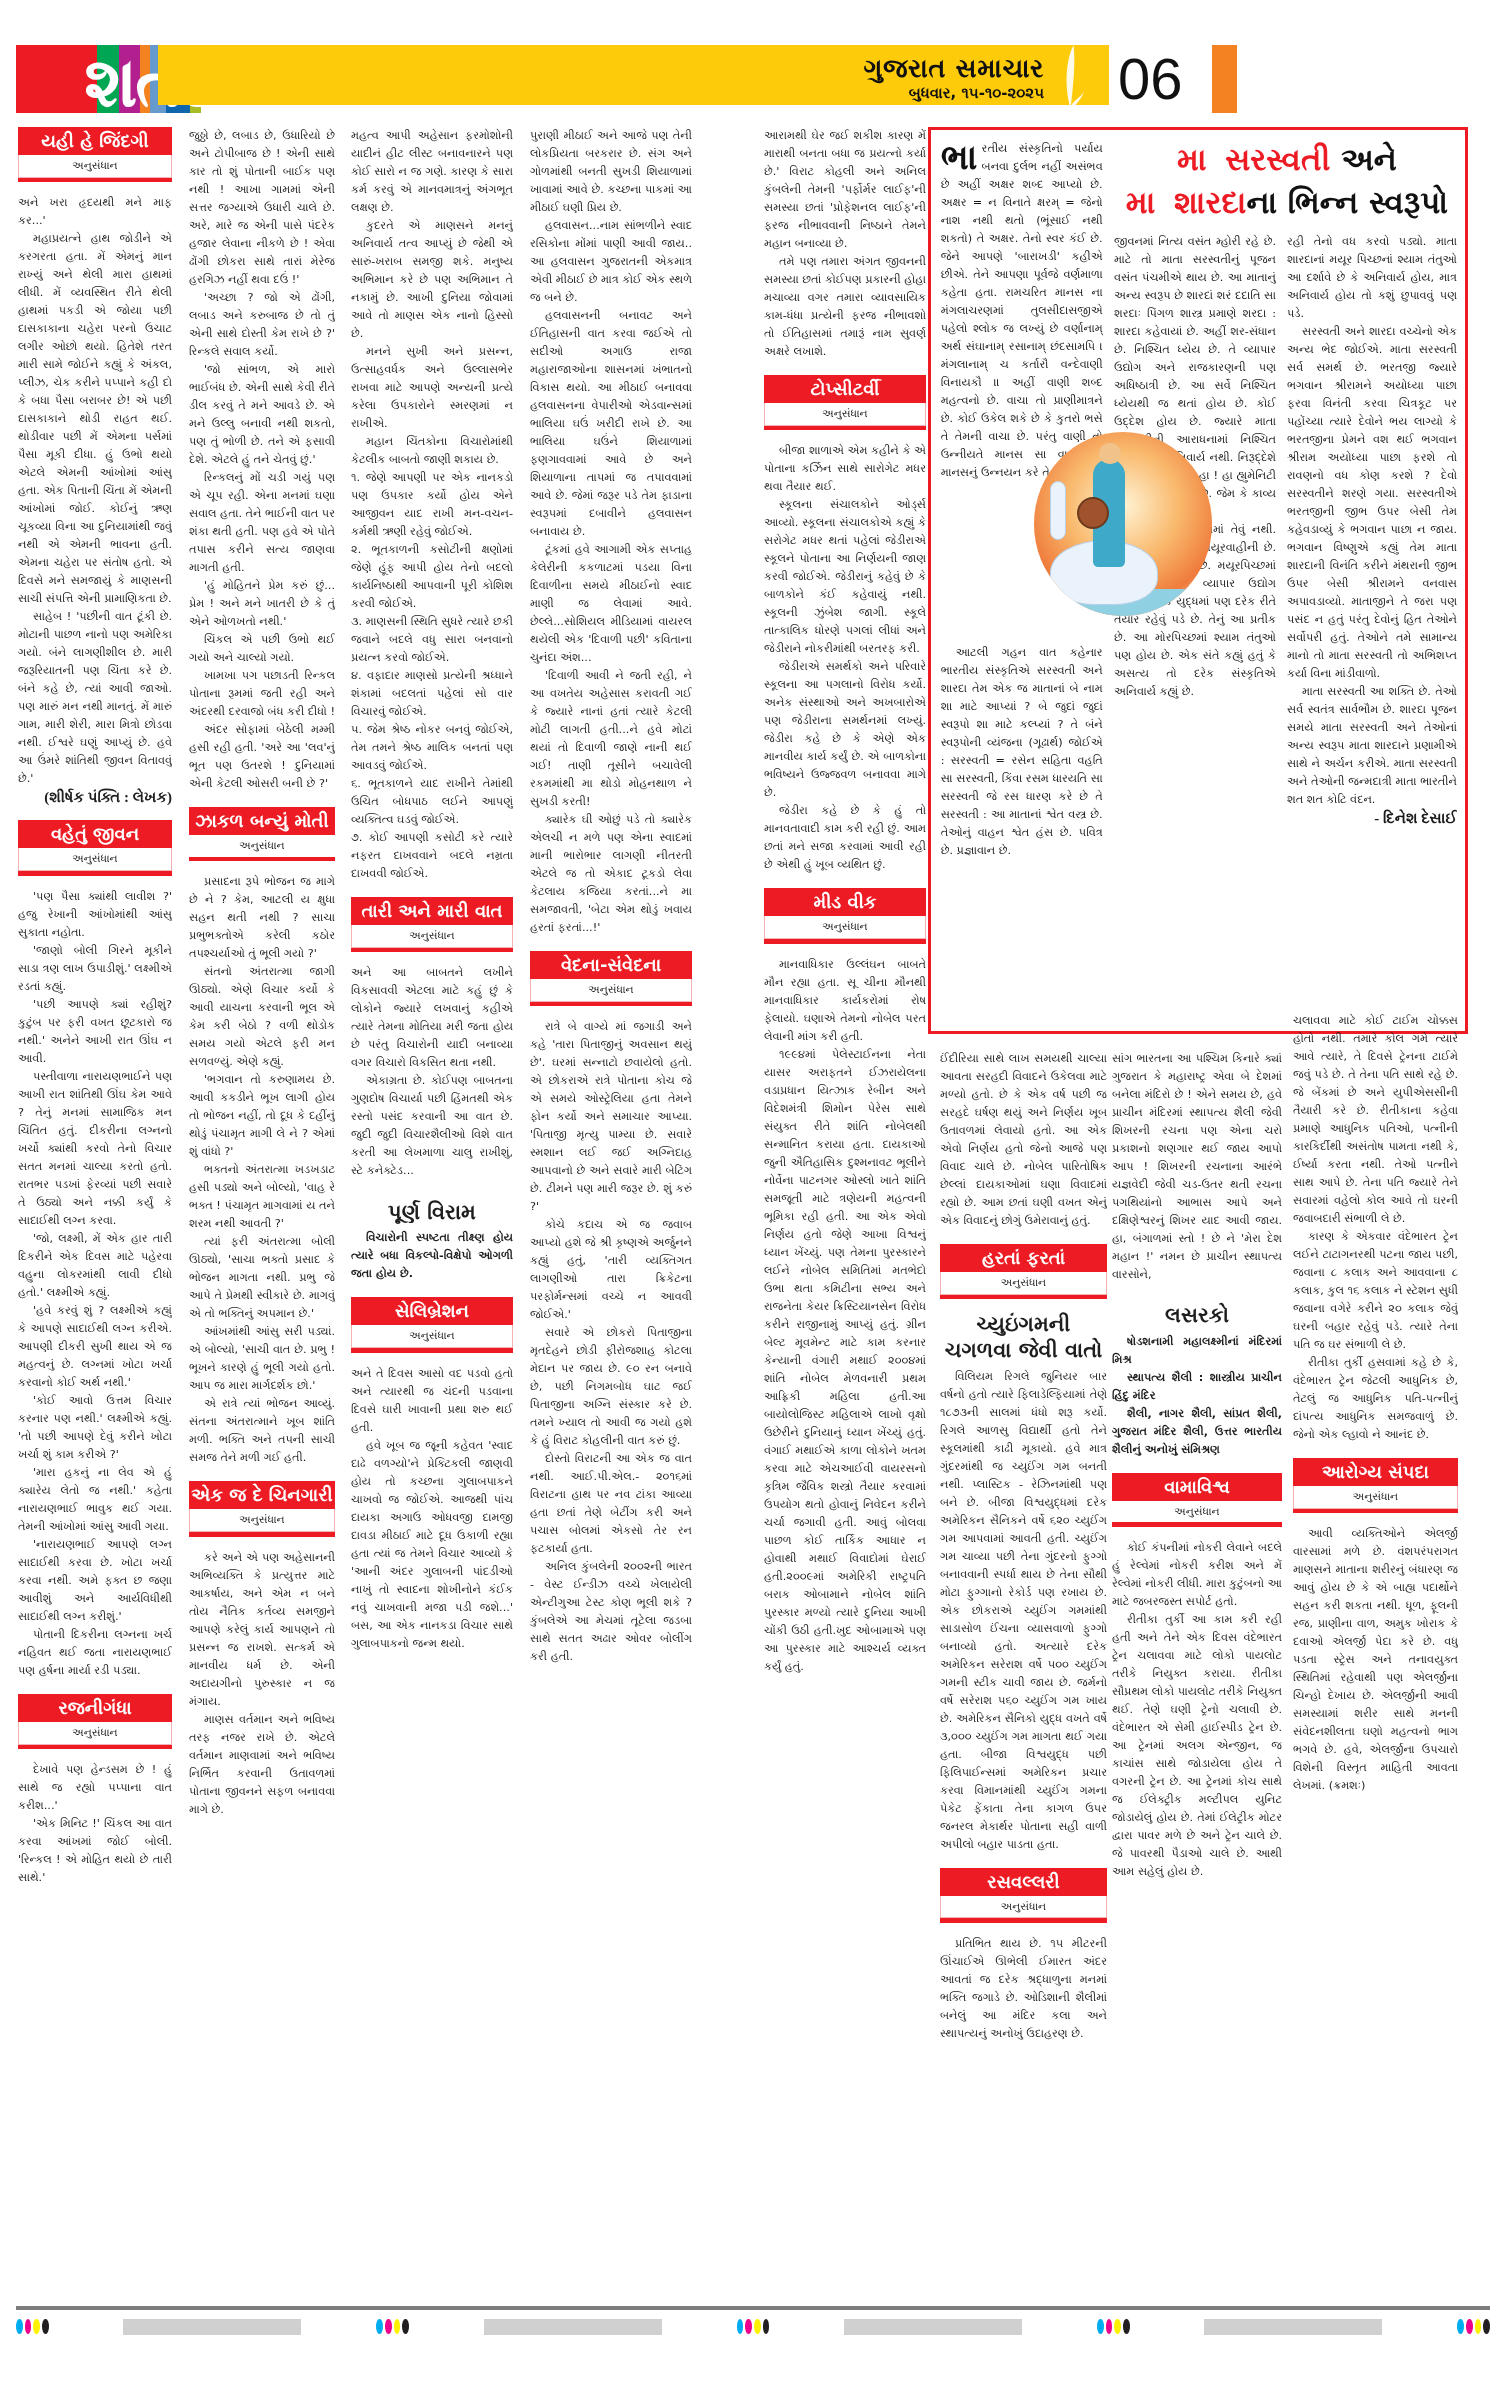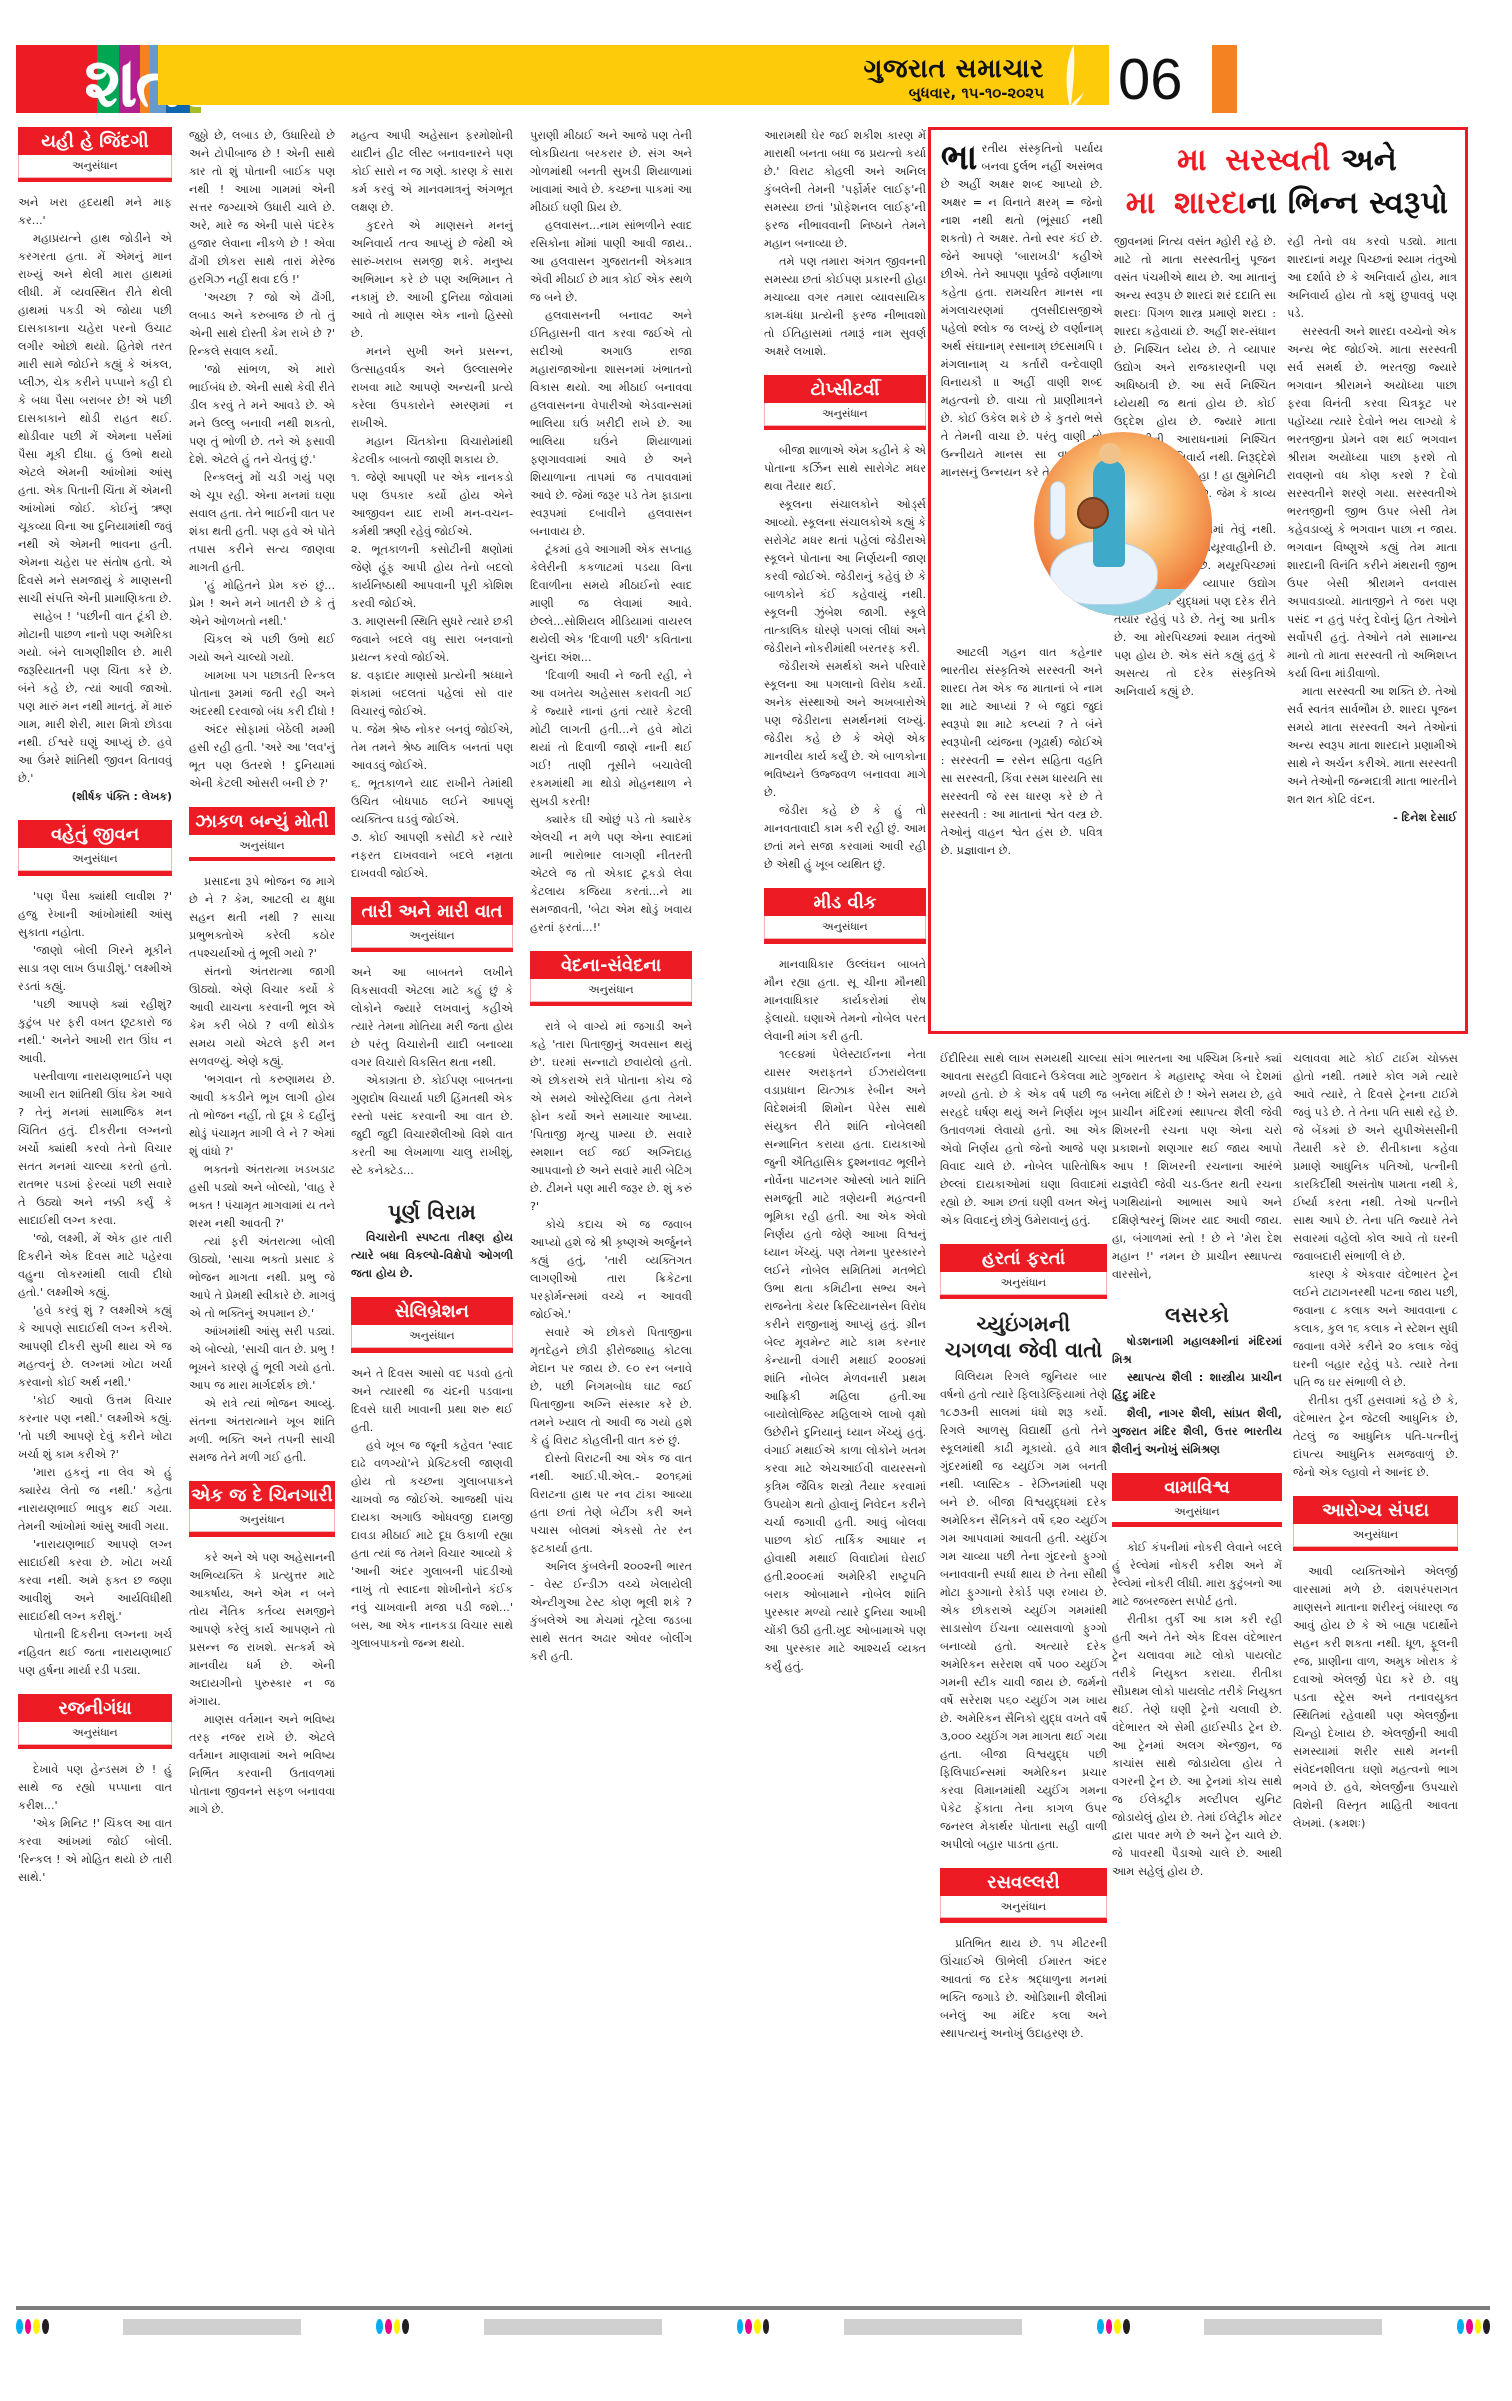--- a/index.html
+++ b/index.html
@@ -22,29 +22,29 @@
   
   .col { position: absolute; top: 127px; font-family: "DejaVu Sans", sans-serif; font-size: 11.3px; line-height: 18px; text-align: justify; color: #1e1e1e; overflow: hidden; }
   .col p { text-indent: 15px; margin-bottom: 0; }
   .c1 { left: 18px; width: 154px; height: 2155px; }
   .c2 { left: 189px; width: 146px; height: 2155px; }
   .c3 { left: 351px; width: 162px; height: 2155px; }
   .c4 { left: 530px; width: 162px; height: 2155px; }
   .c5 { left: 764px; width: 162px; height: 2155px; }
   .c5b { left: 940px; width: 167px; top: 1050px; height: 1231px; }
   .c6b { left: 1112px; width: 170px; top: 1050px; height: 1231px; }
-  .c7b { left: 1293px; width: 165px; top: 1050px; height: 1231px; }
+  .c7b { left: 1293px; width: 165px; top: 1012px; height: 1231px; }
 
   .sec { width: 100%; margin: 14px 0 12px; }
   .sec-title { background: #ed1c24; color: #fff; font-weight: bold; font-size: 18px; text-align: center; line-height: 28px; }
   .sec-sub { border: 0.5px solid #f3b3b3; border-top: none; text-align: center; font-size: 10.8px; line-height: 21.6px; color: #222; }
   .sec-bar { height: 4.9px; background: #ed1c24; }
   .plain-head { text-align: center; font-weight: bold; font-size: 21px; line-height: 26px; margin: 18.4px 0 4.3px; }
   .bold-p { font-weight: bold; }
-  .byline { text-align: right; font-weight: bold; font-size: 11px; }
+  .byline { text-align: right; font-weight: bold; font-size: 15px; font-family: Liberation Serif, serif; }
 
   
   .feature { position: absolute; left: 1129px; top: 127px; width: 335px; height: 902px; border: 3.8px solid #ed1c24; background: #fff; }
   .feat-title { position: absolute; left: 0; top: 8.6px; width: 100%; text-align: center; font-weight: bold; font-size: 31px; line-height: 41px; }
   .feat-title .red { color: #ed1c24; font-family: Liberation Mono, monospace; }
   .feat-title .blk { color: #111; }
   .drop { position: absolute; left: 13px; top: 13px; font-size: 38px; font-weight: bold; color: #111; }
   .fcol { position: absolute; font-size: 11.3px; line-height: 18px; text-align: justify; overflow: hidden; }
   .goddess { position: absolute; left: 105px; top: 324px; width: 140px; height: 173px; border-radius: 50%;
     background: radial-gradient(circle at 50% 40%, #fff4d6 0%, #f9b86b 40%, #ef7b3c 70%, #ffffff 100%); overflow: hidden; }

